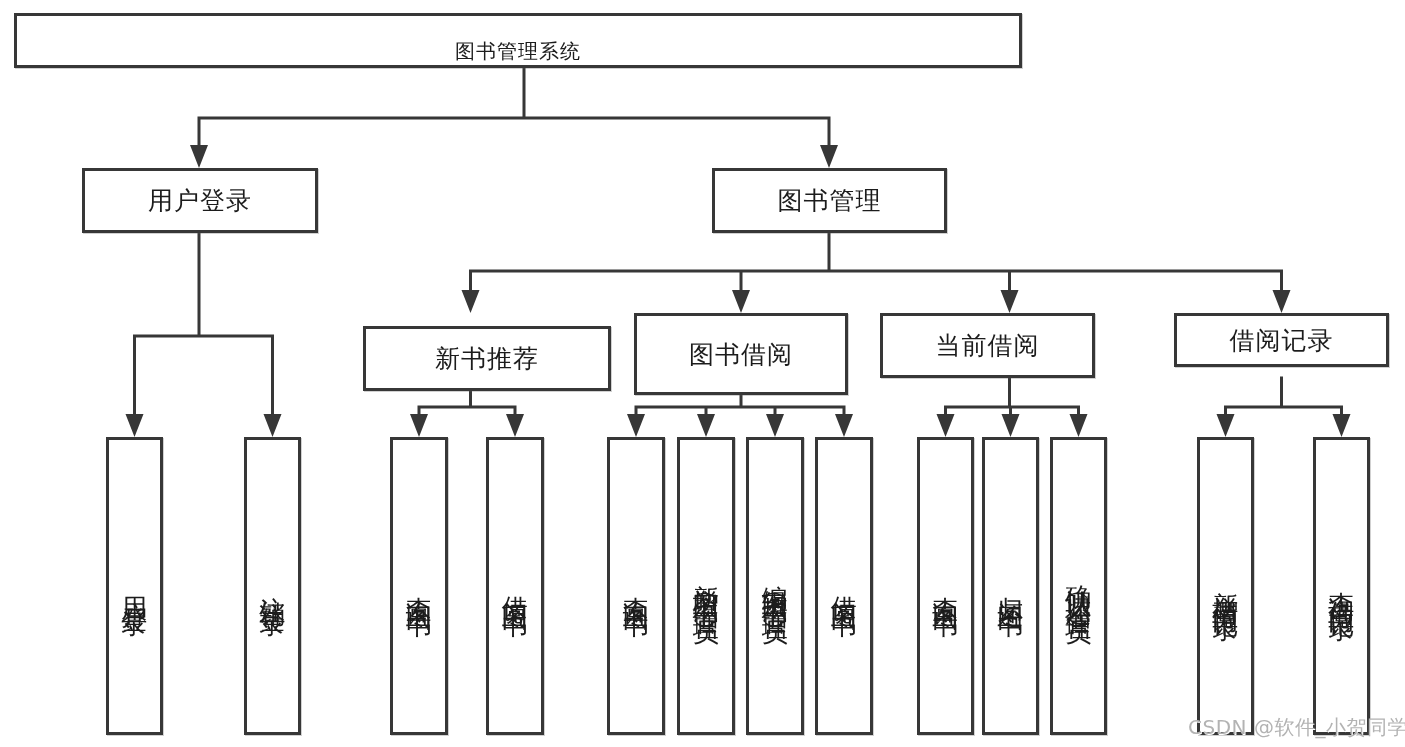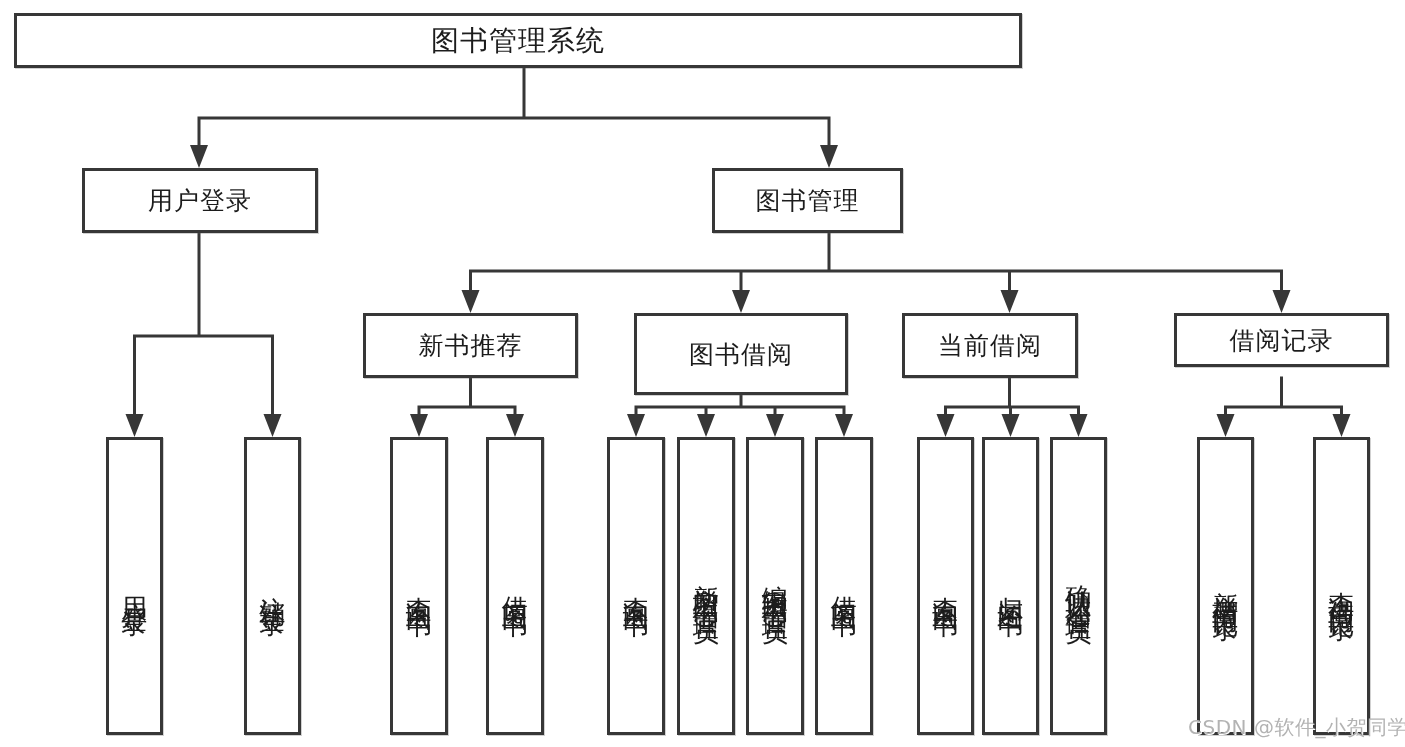--- a/index.html
+++ b/index.html
@@ -23,21 +23,21 @@
   .box {
     position: absolute;
     box-sizing: border-box;
     border: 3px solid #373737;
     background: #ffffff;
     display: flex;
     align-items: center;
     justify-content: center;
     box-shadow: 1px 1px 0 rgba(90,90,90,0.28);
   }
-  .root-box  { font-size: 28px; letter-spacing: 1px; }
+  .root-box  { font-size: 20px; letter-spacing: 1px; align-items: flex-end; }
   .h-box     { font-size: 25px; letter-spacing: 1px; }
   .leaf-box  { font-size: 26px; }
   .vtext {
     writing-mode: vertical-rl;
     text-orientation: mixed;
     letter-spacing: 5px;
     line-height: 1.1;
     white-space: nowrap;
   }
   .watermark {
@@ -93,31 +93,31 @@
   </g>
 </svg>
 
 <div class="box root-box" style="left:14px;top:13px;width:1008px;height:55px">
   <span>图书管理系统</span>
 </div>
 
 <div class="box h-box" style="left:82px;top:168px;width:236px;height:65px">
   <span>用户登录</span>
 </div>
-<div class="box h-box" style="left:712px;top:168px;width:191px;height:65px">
+<div class="box h-box" style="left:712px;top:168px;width:235px;height:65px">
   <span>图书管理</span>
 </div>
 
-<div class="box h-box" style="left:363px;top:313px;width:215px;height:65px">
+<div class="box h-box" style="left:363px;top:326px;width:248px;height:65px">
   <span>新书推荐</span>
 </div>
 <div class="box h-box" style="left:634px;top:313px;width:214px;height:82px">
   <span>图书借阅</span>
 </div>
-<div class="box h-box" style="left:902px;top:313px;width:176px;height:65px">
+<div class="box h-box" style="left:880px;top:313px;width:215px;height:65px">
   <span>当前借阅</span>
 </div>
 <div class="box h-box" style="left:1174px;top:313px;width:215px;height:54px">
   <span>借阅记录</span>
 </div>
 
 <div class="box leaf-box" style="left:106px;top:437px;width:57px;height:298px">
   <span class="vtext">用户登录</span>
 </div>
 <div class="box leaf-box" style="left:244px;top:437px;width:57px;height:298px">

